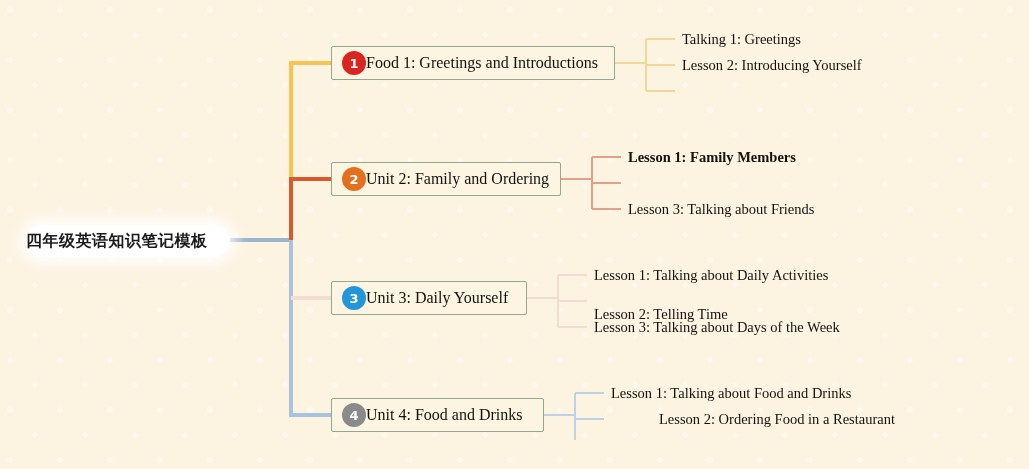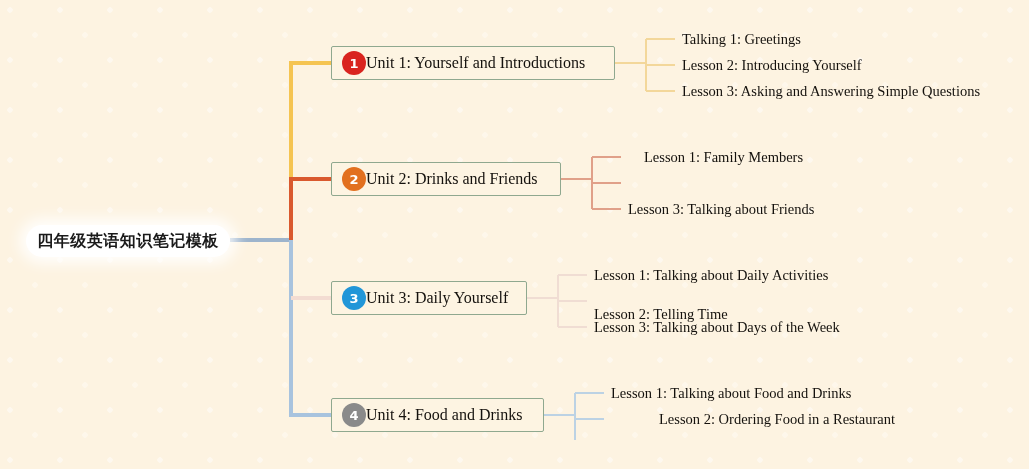--- a/index.html
+++ b/index.html
@@ -38,21 +38,20 @@
   .root-node {
     position: absolute;
     left: 26px;
     top: 225px;
     width: 204px;
     height: 32px;
     background: #ffffff;
     border-radius: 16px;
     display: flex;
     align-items: center;
-    justify-content: center;
     box-shadow: 0 0 14px 7px rgba(255,255,255,0.85);
   }
   .root-label {
     font-family: "DejaVu Sans", sans-serif;
     font-size: 16px;
     font-weight: bold;
     color: #1a1a1a;
     letter-spacing: 0.5px;
     white-space: nowrap;
   }
@@ -156,31 +155,30 @@
       <path d="M 575 419 L 604 419" fill="none" stroke="#bcd2e4" stroke-width="2"></path>
     </g>
   </svg>
 
   <div class="root-node">
     <span class="root-label">四年级英语知识笔记模板</span>
   </div>
 
   <div class="unit-node" id="unit-node-1">
     <span class="unit-badge" style="background: rgb(217, 36, 31);">1</span>
-    <span class="unit-title">Unit 1: Yourself and Introductions</span>
+    <span class="unit-title">Food 1: Greetings and Introductions</span>
   </div>
   <div class="lesson-label" style="left:682px; top:39px;">Talking 1: Greetings</div>
   <div class="lesson-label" style="left:682px; top:65px;">Lesson 2: Introducing Yourself</div>
-  <div class="lesson-label" style="left:682px; top:91px;">Lesson 3: Asking and Answering Simple Questions</div>
 
   <div class="unit-node" id="unit-node-2">
     <span class="unit-badge" style="background: rgb(226, 112, 31);">2</span>
-    <span class="unit-title">Unit 2: Drinks and Friends</span>
+    <span class="unit-title">Unit 2: Family and Ordering</span>
   </div>
-  <div class="lesson-label" style="left:644px; top:157px;">Lesson 1: Family Members</div>
+  <div class="lesson-label" style="left:628px; top:157px;font-weight:bold;">Lesson 1: Family Members</div>
   <div class="lesson-label" style="left:628px; top:209px;">Lesson 3: Talking about Friends</div>
 
   <div class="unit-node" id="unit-node-3">
     <span class="unit-badge" style="background: rgb(33, 150, 216);">3</span>
     <span class="unit-title">Unit 3: Daily Yourself</span>
   </div>
   <div class="lesson-label" style="left:594px; top:275px;">Lesson 1: Talking about Daily Activities</div>
   <div class="lesson-label" style="left:594px; top:314px;text-align:center;">Lesson 2: Telling Time</div>
   <div class="lesson-label" style="left:594px; top:327px;">Lesson 3: Talking about Days of the Week</div>
 

